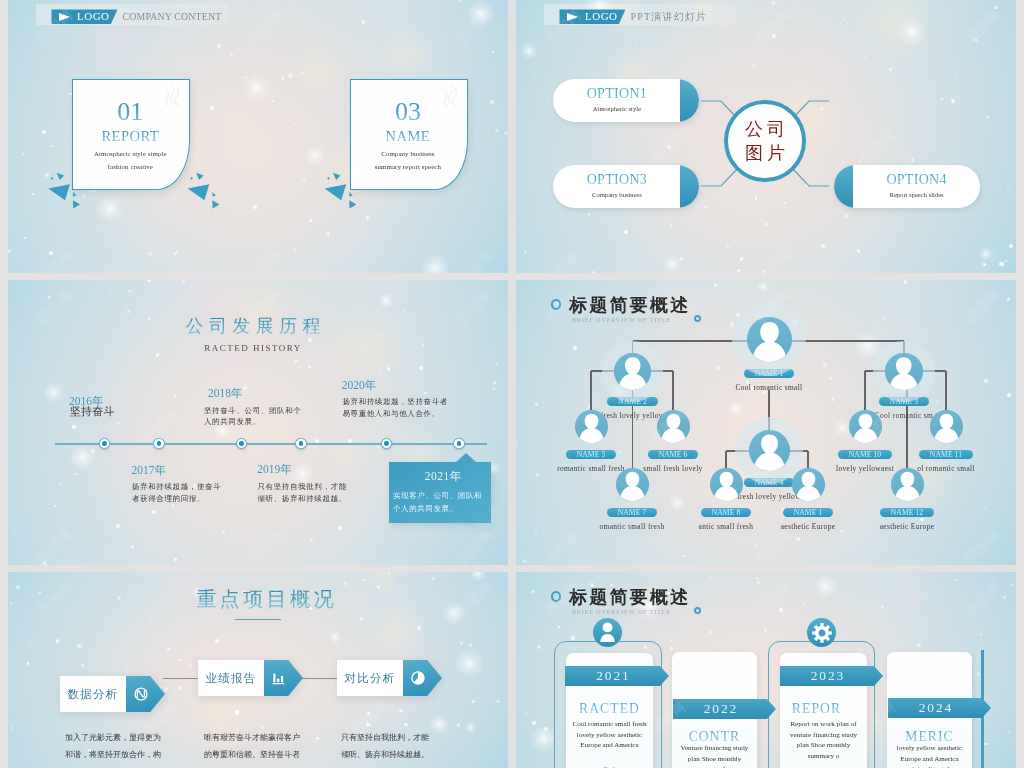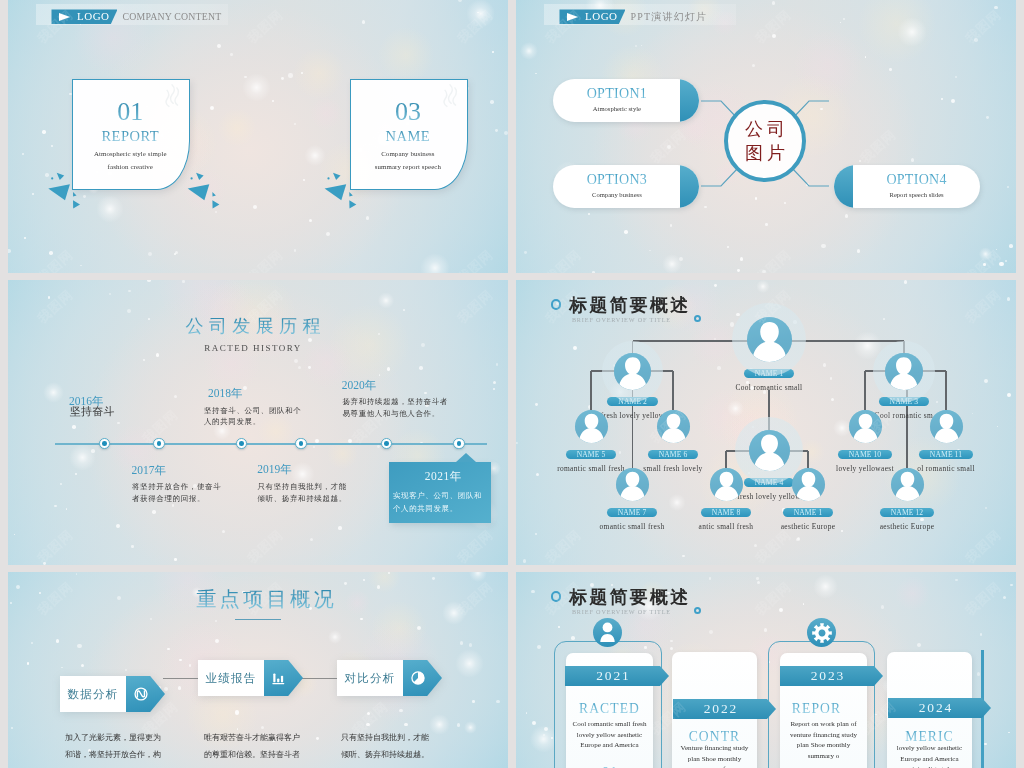--- a/index.html
+++ b/index.html
@@ -517,21 +517,21 @@
           <i></i>
         </div>
     <div class="tnode" style="left:445.2px;top:157.7px">
           <i></i>
         </div>
 
     <div class="tyr" style="left:61px;top:115.6px">2016年</div>
     <div class="ttx" style="left:61.7px;top:126px;font-size:11px;letter-spacing:.3px">坚持奋斗</div>
 
     <div class="tyr" style="left:123.6px;top:184.7px">2017年</div>
-    <div class="ttx" style="left:124px;top:201.4px">将坚持开放合作，使奋斗
+    <div class="ttx" style="left:124px;top:201.4px">扬弃和持续超越，使奋斗
 者获得合理的回报。</div>
 
     <div class="tyr" style="left:200.1px;top:107.7px">2018年</div>
     <div class="ttx" style="left:196px;top:124.7px">坚持奋斗、公司、团队和个
 人的共同发展。</div>
 
     <div class="tyr" style="left:249.3px;top:184.2px">2019年</div>
     <div class="ttx" style="left:249.5px;top:201px">只有坚持自我批判，才能
 倾听、扬弃和持续超越。</div>
 

